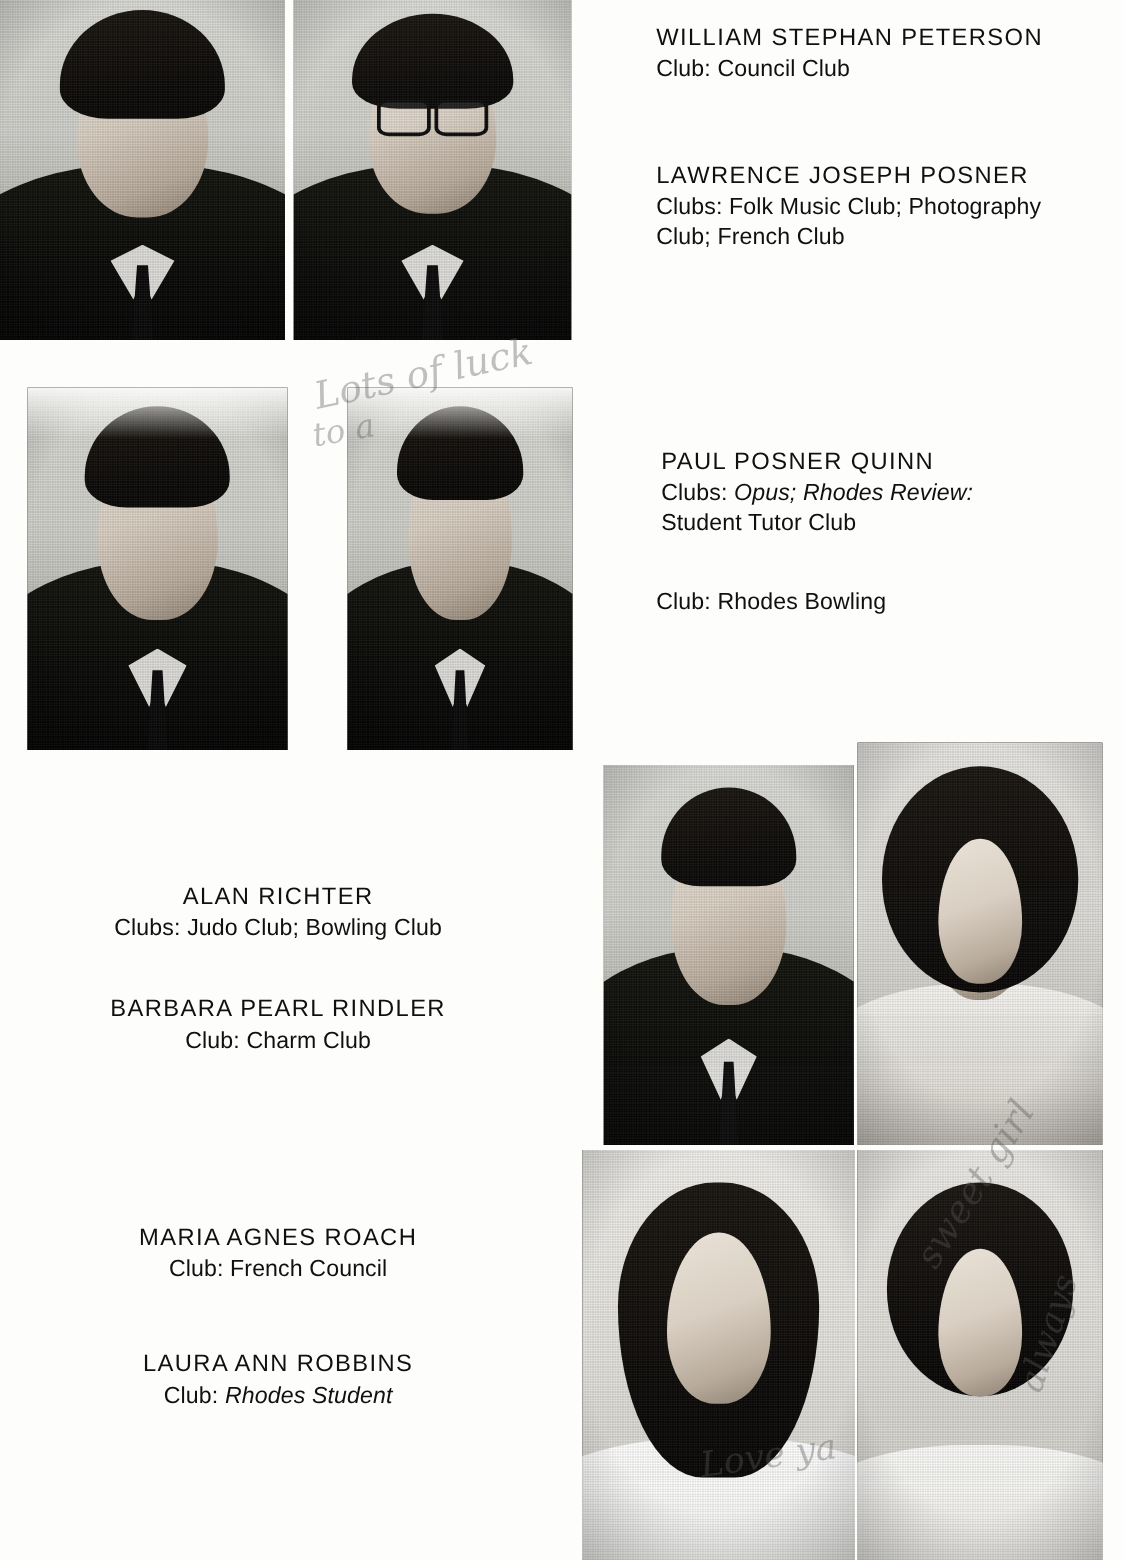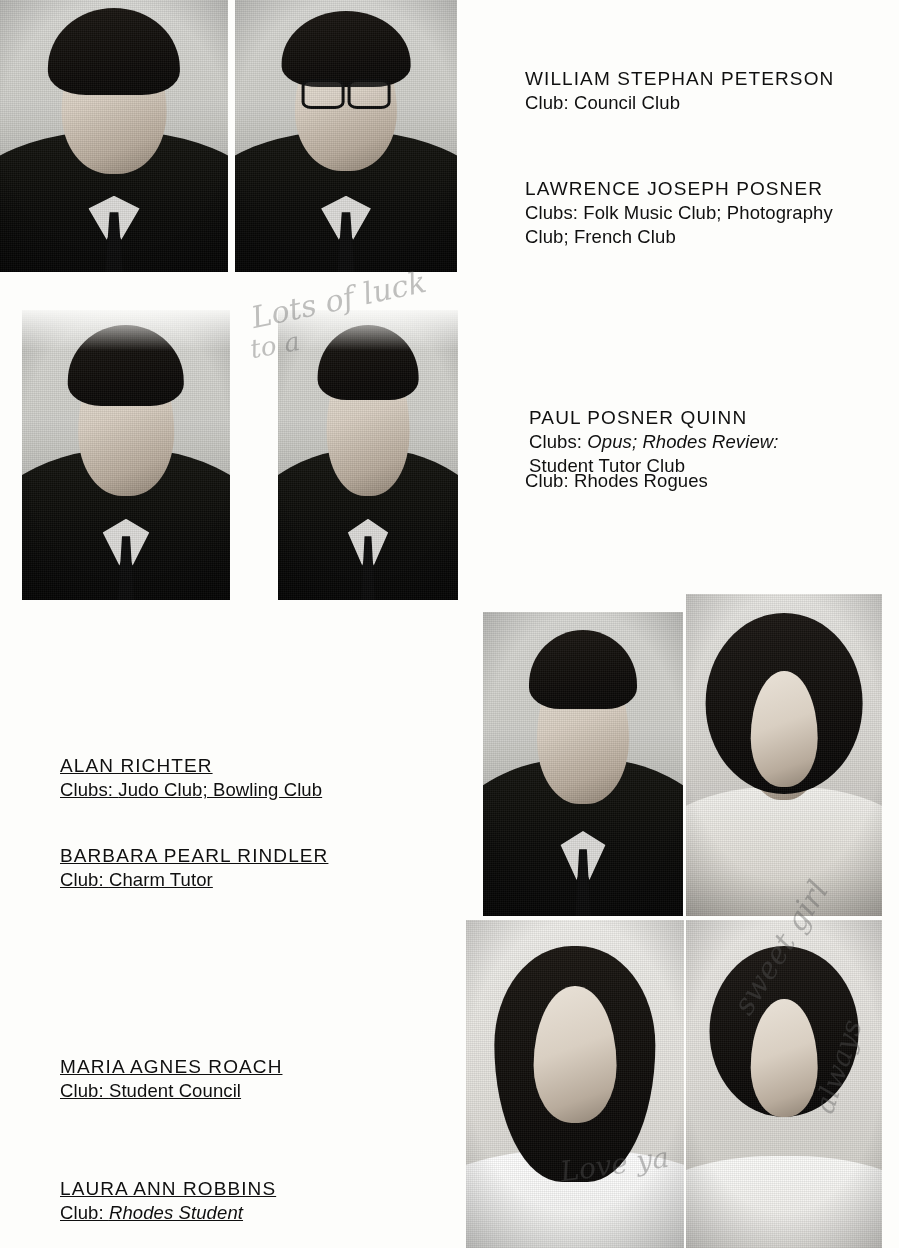--- a/index.html
+++ b/index.html
@@ -155,28 +155,27 @@
   .caption {
     position: absolute;
     font-family: "Liberation Sans", sans-serif;
     color: #101010;
     line-height: 1.32;
   }
   .caption .name {
     font-size: 19px;
     letter-spacing: 1.1px;
     white-space: nowrap;
-    margin-top: 48px;
   }
   .caption .clubs {
     font-size: 18.5px;
     letter-spacing: .1px;
   }
   .caption .clubs .it { font-style: italic; }
-  .caption.right-align { text-align: left; text-decoration: underline; }
+  .caption.right-align { text-align: center; }
 
   
   .scribble {
     position: absolute;
     color: rgba(90,90,90,.38);
     font-family: "DejaVu Serif", serif;
     font-style: italic;
     pointer-events: none;
     user-select: none;
   }
@@ -305,46 +304,46 @@
   <div class="caption" style="left:529px; top:357px; width:330px;">
     <div class="name">PAUL  POSNER  QUINN</div>
     <div class="clubs">
       <span>Clubs: </span><span class="it">Opus; Rhodes Review:</span><br>
       <span>Student Tutor Club</span>
     </div>
   </div>
 
   <div class="caption" style="left:525px; top:469px;">
     <div class="clubs">
-      <span>Club: </span><span>Rhodes Rogues</span>
+      <span>Club: </span><span>Rhodes Bowling</span>
     </div>
   </div>
 
   <div class="caption right-align" style="left:60px; top:705px; width:325px;">
     <div class="name">ALAN  RICHTER</div>
     <div class="clubs">
       <span>Clubs: </span><span>Judo Club; Bowling Club</span>
     </div>
   </div>
 
   <div class="caption right-align" style="left:60px; top:795px; width:325px;">
     <div class="name">BARBARA  PEARL  RINDLER</div>
     <div class="clubs">
-      <span>Club: </span><span>Charm Tutor</span>
-    </div>
-  </div>
-
-  <div class="caption right-align" style="left:60px; top:1006px; width:325px;">
+      <span>Club: </span><span>Charm Club</span>
+    </div>
+  </div>
+
+  <div class="caption right-align" style="left:60px; top:978px; width:325px;">
     <div class="name">MARIA  AGNES  ROACH</div>
     <div class="clubs">
-      <span>Club: </span><span>Student Council</span>
-    </div>
-  </div>
-
-  <div class="caption right-align" style="left:60px; top:1128px; width:325px;">
+      <span>Club: </span><span>French Council</span>
+    </div>
+  </div>
+
+  <div class="caption right-align" style="left:60px; top:1079px; width:325px;">
     <div class="name">LAURA  ANN  ROBBINS</div>
     <div class="clubs">
       <span>Club: </span><span class="it">Rhodes Student</span>
     </div>
   </div>
 
   <div class="scribble" style="left:250px; top:282px; font-size:30px; transform:rotate(-12deg);">Lots of luck</div>
   <div class="scribble" style="left:250px; top:330px; font-size:26px; transform:rotate(-10deg);">to a</div>
   <div class="scribble" style="left:705px; top:930px; font-size:30px; transform:rotate(-58deg);">sweet girl</div>
   <div class="scribble" style="left:560px; top:1148px; font-size:28px; transform:rotate(-8deg);">Love ya</div>

